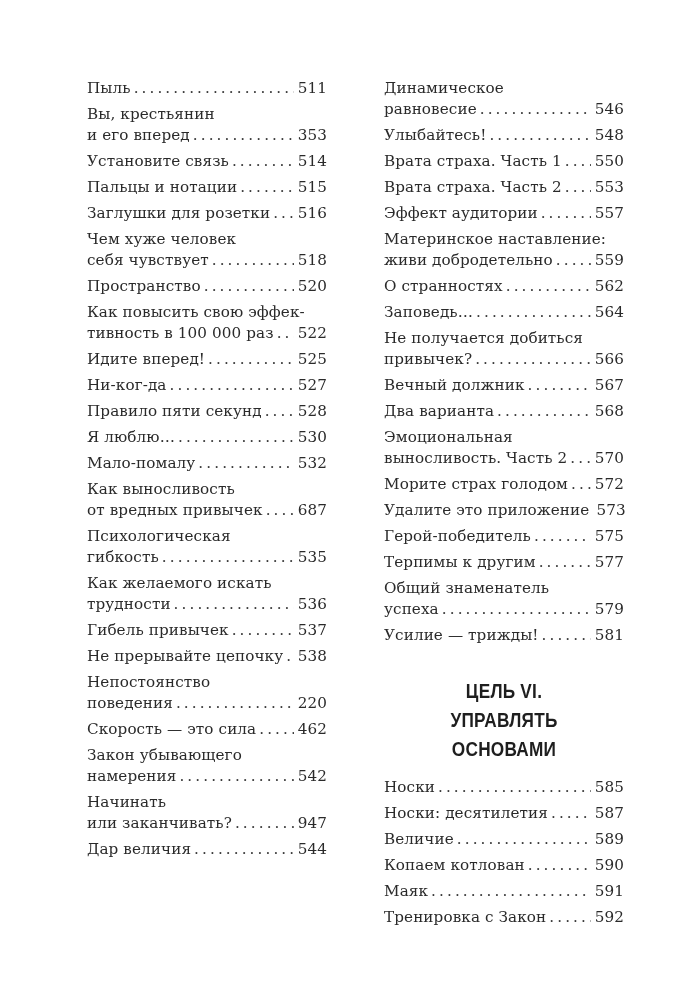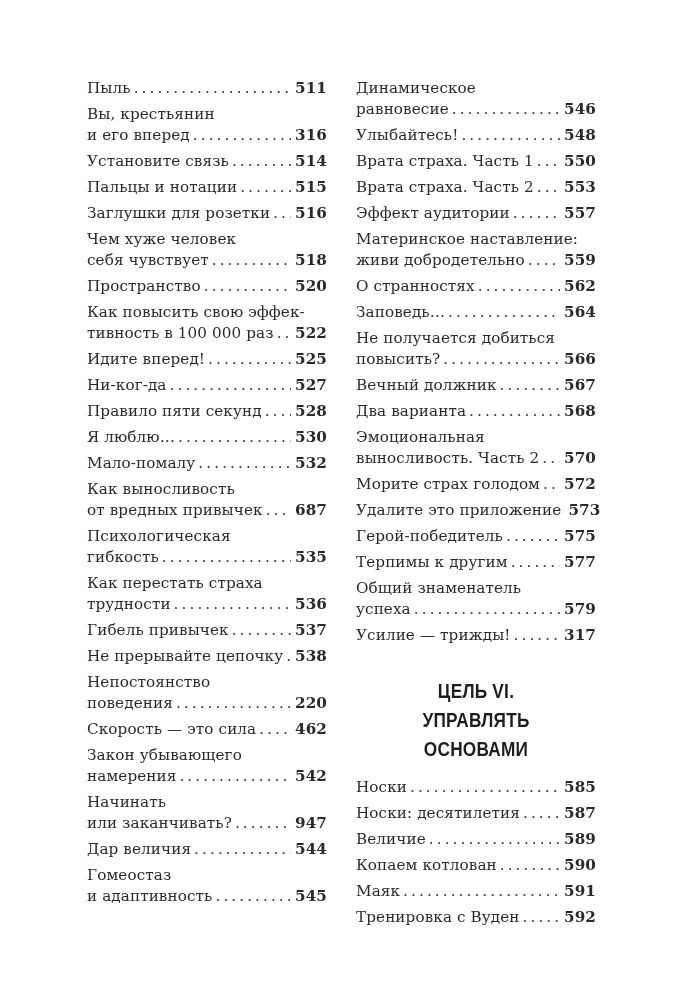--- a/index.html
+++ b/index.html
@@ -14,21 +14,21 @@
       overflow: hidden;
       font-family: "DejaVu Serif", "Liberation Serif", serif;
       color: #2a2a2a;
     }
     .col {
       position: absolute;
       top: 78px;
       width: 240px;
     }
     .col-left { left: 87px; }
-    .col-right { left: 356px; }
+    .col-right { left: 384px; }
 
     .entry {
       font-size: 15.2px;
       line-height: 21px;
       margin-bottom: 5px;
       letter-spacing: 0.1px;
     }
     .entry .first-line {
       display: block;
       white-space: nowrap;
@@ -48,21 +48,20 @@
       white-space: nowrap;
       letter-spacing: 3.1px;
       color: #3a3a3a;
     }
     .entry .leader::after {
       content: "...............................................................................";
     }
     .entry .page {
       flex: 0 0 auto;
       text-align: right;
-      font-weight: bold;
     }
 
     .section-heading {
       margin-top: 30px;
       margin-bottom: 14px;
       text-align: center;
       font-family: "Liberation Sans", "DejaVu Sans", sans-serif;
       font-weight: bold;
       font-size: 21px;
       line-height: 29px;
@@ -82,21 +81,21 @@
         <span class="title-text">Пыль</span>
         <span class="leader"></span>
         <span class="page">511</span>
       </span>
     </div>
     <div class="entry">
       <span class="first-line">Вы, крестьянин</span>
       <span class="last-line">
         <span class="title-text">и его вперед</span>
         <span class="leader"></span>
-        <span class="page">316</span>
+        <span class="page">353</span>
       </span>
     </div>
     <div class="entry">
       <span class="last-line">
         <span class="title-text">Установите связь</span>
         <span class="leader"></span>
         <span class="page">514</span>
       </span>
     </div>
     <div class="entry">
@@ -181,21 +180,21 @@
     </div>
     <div class="entry">
       <span class="first-line">Психологическая</span>
       <span class="last-line">
         <span class="title-text">гибкость</span>
         <span class="leader"></span>
         <span class="page">535</span>
       </span>
     </div>
     <div class="entry">
-      <span class="first-line">Как перестать страха</span>
+      <span class="first-line">Как желаемого искать</span>
       <span class="last-line">
         <span class="title-text">трудности</span>
         <span class="leader"></span>
         <span class="page">536</span>
       </span>
     </div>
     <div class="entry">
       <span class="last-line">
         <span class="title-text">Гибель привычек</span>
         <span class="leader"></span>
@@ -238,28 +237,20 @@
         <span class="title-text">или заканчивать?</span>
         <span class="leader"></span>
         <span class="page">947</span>
       </span>
     </div>
     <div class="entry">
       <span class="last-line">
         <span class="title-text">Дар величия</span>
         <span class="leader"></span>
         <span class="page">544</span>
-      </span>
-    </div>
-    <div class="entry">
-      <span class="first-line">Гомеостаз</span>
-      <span class="last-line">
-        <span class="title-text">и адаптивность</span>
-        <span class="leader"></span>
-        <span class="page">545</span>
       </span>
     </div>
   </div>
 
 <div class="col col-right">
   <div id="right-entries">
       <div class="entry">
         <span class="first-line">Динамическое</span>
         <span class="last-line">
           <span class="title-text">равновесие</span>
@@ -313,21 +304,21 @@
       <div class="entry">
         <span class="last-line">
           <span class="title-text">Заповедь…</span>
           <span class="leader"></span>
           <span class="page">564</span>
         </span>
       </div>
       <div class="entry">
         <span class="first-line">Не получается добиться</span>
         <span class="last-line">
-          <span class="title-text">повысить?</span>
+          <span class="title-text">привычек?</span>
           <span class="leader"></span>
           <span class="page">566</span>
         </span>
       </div>
       <div class="entry">
         <span class="last-line">
           <span class="title-text">Вечный должник</span>
           <span class="leader"></span>
           <span class="page">567</span>
         </span>
@@ -380,21 +371,21 @@
         <span class="last-line">
           <span class="title-text">успеха</span>
           <span class="leader"></span>
           <span class="page">579</span>
         </span>
       </div>
       <div class="entry">
         <span class="last-line">
           <span class="title-text">Усилие — трижды!</span>
           <span class="leader"></span>
-          <span class="page">317</span>
+          <span class="page">581</span>
         </span>
       </div>
     </div>
   <div class="section-heading">
     <span>ЦЕЛЬ VI.</span>
     <span>УПРАВЛЯТЬ ОСНОВАМИ</span>
   </div>
   <div id="section-entries">
       <div class="entry">
         <span class="last-line">
@@ -426,19 +417,19 @@
       </div>
       <div class="entry">
         <span class="last-line">
           <span class="title-text">Маяк</span>
           <span class="leader"></span>
           <span class="page">591</span>
         </span>
       </div>
       <div class="entry">
         <span class="last-line">
-          <span class="title-text">Тренировка с Вуден</span>
+          <span class="title-text">Тренировка с Закон</span>
           <span class="leader"></span>
           <span class="page">592</span>
         </span>
       </div>
     </div>
 </div>
 
 </body></html>

